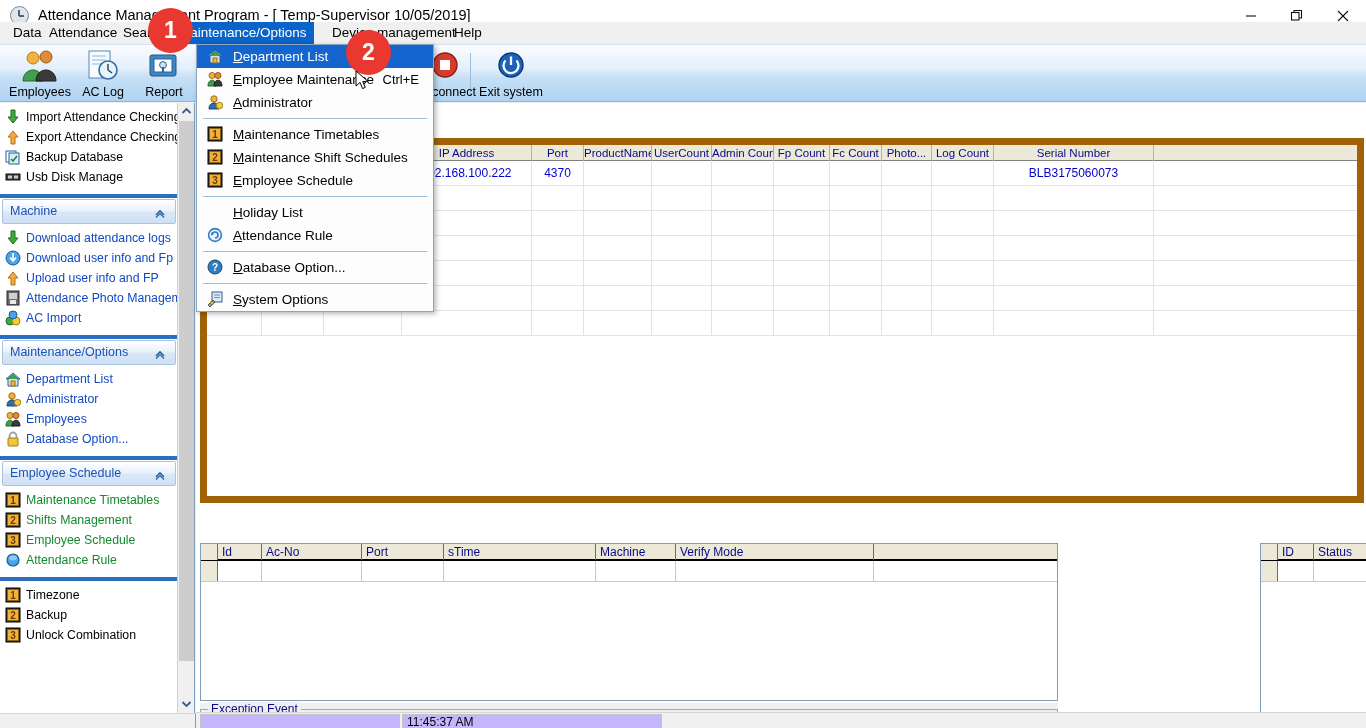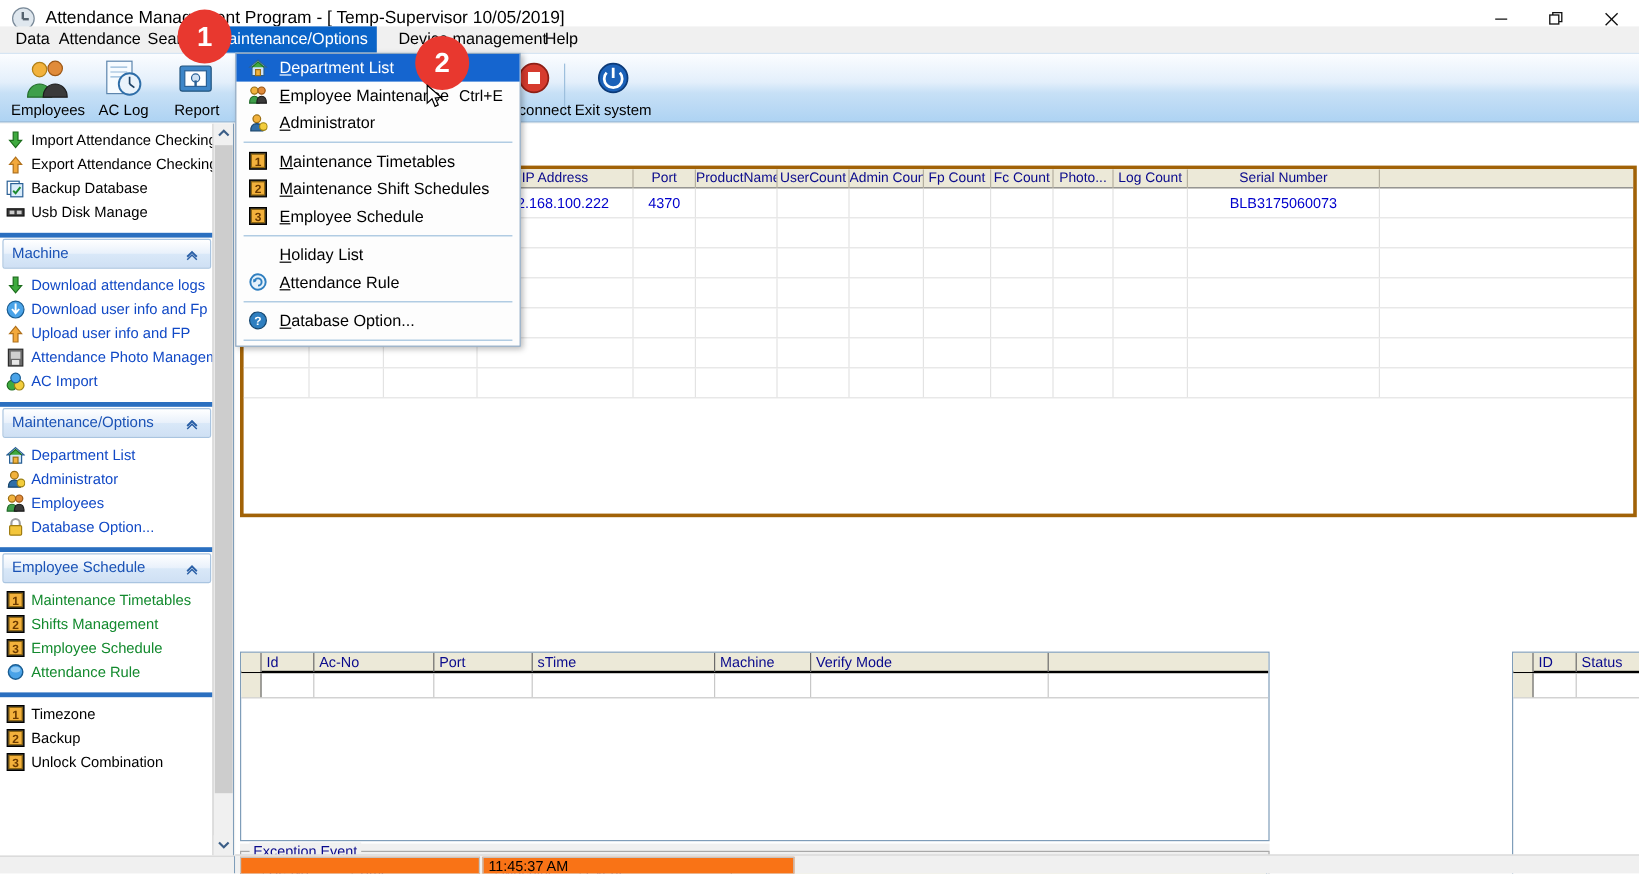--- a/index.html
+++ b/index.html
@@ -130,22 +130,22 @@
     position:absolute; left:1px; top:18px; width:15px; height:540px;
     background:#cdcdcd;
   }
 
   
   .main{
     position:absolute; left:196px; top:103px; right:0; bottom:15px;
     background:#ffffff;
   }
   .grid-top{
-    position:absolute; left:4px; top:35px; right:2px; height:293px;
-    background:#fff; border:3px solid #a16207; overflow:hidden;
+    position:absolute; left:4px; top:35px; right:2px; height:365px;
+    background:#fff; border:7px solid #a16207; overflow:hidden;
   }
   .grid-head{
     position:relative; height:16px; background:#ece9d8;
     border-bottom:1px solid #808080;
   }
   .gh-cell{
     position:absolute; top:0; height:16px; line-height:16px;
     font-size:11.5px; color:#0a0a8c; text-align:center;
     border-right:1px solid #b5b0a0;
     overflow:hidden; white-space:nowrap;
@@ -201,21 +201,21 @@
     background:#ece9d8; border-right:1px solid #6b6b6b;
   }
 
   
   .statusbar{
     position:absolute; left:196px; bottom:0; right:0; height:16px;
     background:#f0f0f0; border-top:1px solid #d6d6d6;
   }
   .sb-pane{
     position:absolute; top:1px; height:15px;
-    border:1px solid #c4c4c4; background:#f97316;
+    border:1px solid #c4c4c4; background:#c4b5fd;
   }
   #sbp1{ left:4px; width:200px; }
   #sbp2{ left:206px; width:260px; }
   #sbp2 .txt{ position:absolute; left:4px; top:0px; font-size:12px; color:#000; }
 
   
   .corner{
     position:absolute; left:0; bottom:0; width:196px; height:15px;
     background:#f0f0f0; border-top:1px solid #d6d6d6; border-right:1px solid #7f9db9;
   }
@@ -722,20 +722,27 @@
             <circle cx="8" cy="8" r="6.4" fill="#e6f2fb" stroke="#2f7fc0" stroke-width="1.6"></circle>
             <path d="M5,8 a3,3 0 1 1 3,3" fill="none" stroke="#2f7fc0" stroke-width="1.6"></path>
             <polygon points="4,5.5 7,6.8 4.3,8.6" fill="#2f7fc0"></polygon>
           </svg></span><span><span class="dd-u">A</span>ttendance Rule</span></div>
       <div class="dd-sep"></div>
       <div class="dd-item"><span class="dd-ic"><svg width="16" height="16" viewBox="0 0 16 16">
             <circle cx="8" cy="8" r="7" fill="#2f7fc0" stroke="#14466f"></circle>
             <text x="8" y="12" font-size="10" font-weight="bold" text-anchor="middle" fill="#fff" font-family="Liberation Sans, sans-serif">?</text>
           </svg></span><span><span class="dd-u">D</span>atabase Option...</span></div>
       <div class="dd-sep"></div>
+      <div class="dd-item"><span class="dd-ic"><svg width="16" height="16" viewBox="0 0 16 16">
+            <rect x="5" y="1" width="10" height="10" fill="#dfe9f4" stroke="#2a6096"></rect>
+            <line x1="7" y1="4" x2="13" y2="4" stroke="#6f8fae"></line>
+            <line x1="7" y1="6.5" x2="13" y2="6.5" stroke="#6f8fae"></line>
+            <path d="M1,14 L6,9 L8,11 L3,16 Z" fill="#9aa6b2" stroke="#4f5b66"></path>
+            <circle cx="5" cy="12" r="1.6" fill="#f3cd3c" stroke="#8e7012"></circle>
+          </svg></span><span><span class="dd-u">S</span>ystem Options</span></div>
     </div>
 
   <div class="badge" id="badge1">1</div>
   <div class="badge" id="badge2">2</div>
   <div class="cursor">
     <svg width="16" height="22" viewBox="0 0 16 22">
       <path d="M1,1 L1,16 L5,12.4 L7.6,18.6 L10.2,17.4 L7.7,11.6 L12.8,11.2 Z" fill="#ffffff" stroke="#000000" stroke-width="1"></path>
     </svg>
   </div>
 

